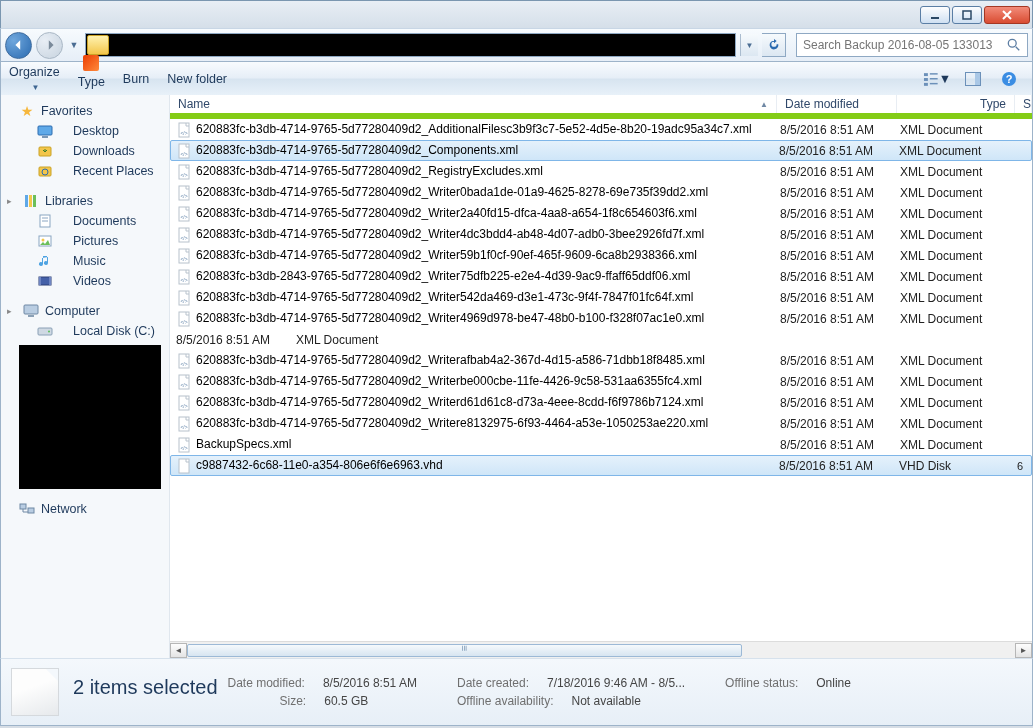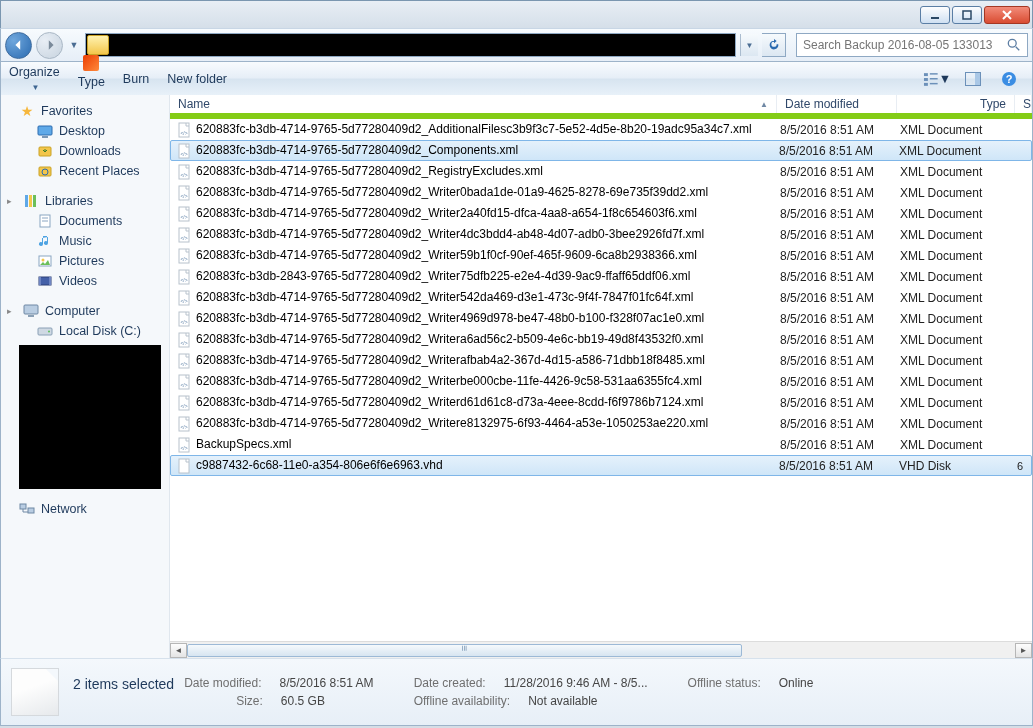--- a/index.html
+++ b/index.html
@@ -33,21 +33,21 @@
   .tb-item .drop { font-size:8px; color:#3e6591; margin-left:2px;}
   .tb-right { margin-left:auto; display:flex; align-items:center; gap:6px;}
   .tb-iconbtn { width:30px; height:22px; border:1px solid transparent; border-radius:2px; display:flex; align-items:center; justify-content:center;}
   .office-ico{ width:16px; height:16px; background:linear-gradient(135deg,#eb3c00,#ff8a3d); border-radius:2px;}
 
   
   .main { display:flex; height:563px; border-left:1px solid #9db3c9; border-right:1px solid #9db3c9; background:#fff;}
   .sidebar { width:169px; background:#f5f8fb; border-right:1px solid #e0e7ee; padding:6px 0; font-size:12.5px; overflow:hidden;}
   .sb-group { margin-bottom:10px;}
   .sb-head { display:flex; align-items:center; gap:6px; padding:2px 10px 2px 18px; color:#1e395b;}
-  .sb-item { display:flex; align-items:center; gap:6px; padding:2px 10px 2px 36px; color:#1e395b;}
+  .sb-item { display:flex; align-items:center; gap:20px; padding:2px 10px 2px 36px; color:#1e395b;}
   .sb-ico { width:16px; height:16px; display:inline-flex; align-items:center; justify-content:center;}
   .star{ color:#f6b73c; font-size:14px;}
   .blackbox { background:#000; height:144px; margin:4px 8px 10px 18px;}
   .arrow { color:#888; font-size:9px; margin-left:-12px; width:10px; display:inline-block;}
 
   
   .content { flex:1; display:flex; flex-direction:column; position:relative;}
   .cols { display:flex; height:24px; border-bottom:6px solid #84cc16; font-size:12px; color:#30486a;}
   .col { padding:4px 8px; border-right:1px solid #e8edf3; display:flex; align-items:center;}
   .col.name{ flex:1;}
@@ -69,21 +69,21 @@
   .hs-thumb{ position:absolute; left:0; width:67%; height:13px; top:1px; background:linear-gradient(#f5f9fc,#d7e5f1); border:1px solid #9cb9d6; border-radius:2px;}
   .hs-thumb::after{ content:"≡"; position:absolute; left:50%; top:-2px; transform:translateX(-50%) rotate(90deg); color:#7a97b5; font-size:10px;}
 
   
   .details { height:68px; background:linear-gradient(#f4f8fc,#e7eff7); border:1px solid #9db3c9; border-top:1px solid #d6e1ec; display:flex; align-items:center; padding:6px 10px; font-size:12px; color:#454545;}
   .det-ico { width:48px; height:48px; background:linear-gradient(160deg,#fdfdfd 40%,#e6e9ec); border:1px solid #d5d9dd; margin-right:14px; position:relative;}
   .det-ico::before{ content:""; position:absolute; right:0; top:0; border-style:solid; border-width:0 12px 12px 0; border-color:transparent #f4f8fc transparent transparent;}
   .det-cols{ display:flex; gap:40px;}
   .det-col{ display:flex; flex-direction:column; gap:4px;}
   .det-label{ color:#6f6f6f;}
-  .det-title{ font-size:14px; color:#1e395b;}
+  .det-title{ font-size:20px; color:#1e395b;}
   .pair{ display:flex; gap:18px;}
 </style>
 </head>
 <body>
 
 <div class="titlebar">
   <div class="winbtn">
       <svg width="10" height="10">
         <rect x="1" y="7" width="8" height="2" fill="#2b4865"></rect>
       </svg>
@@ -227,34 +227,34 @@
               <rect x="3" y="2" width="10" height="12" fill="#fff" stroke="#8aa5c2"></rect>
               <line x1="5" y1="5" x2="11" y2="5" stroke="#8aa5c2"></line>
               <line x1="5" y1="8" x2="11" y2="8" stroke="#8aa5c2"></line>
             </svg>
           </span>
           <span>Documents</span>
         </div>
       <div class="sb-item">
           <span class="sb-ico">
             <svg width="16" height="16">
-              <path d="M6 3v8a2 2 0 1 1-1-1.7V5l6-1v6a2 2 0 1 1-1-1.7V3z" fill="#4ea3e2"></path>
-            </svg>
-          </span>
-          <span>Music</span>
-        </div>
-      <div class="sb-item">
-          <span class="sb-ico">
-            <svg width="16" height="16">
               <rect x="2" y="3" width="12" height="10" fill="#fff" stroke="#8aa5c2"></rect>
               <circle cx="6" cy="7" r="1.5" fill="#f3c64b"></circle>
               <path d="M3 12l3-3 2 2 3-4 2 5z" fill="#6cbf5a"></path>
             </svg>
           </span>
           <span>Pictures</span>
+        </div>
+      <div class="sb-item">
+          <span class="sb-ico">
+            <svg width="16" height="16">
+              <path d="M6 3v8a2 2 0 1 1-1-1.7V5l6-1v6a2 2 0 1 1-1-1.7V3z" fill="#4ea3e2"></path>
+            </svg>
+          </span>
+          <span>Music</span>
         </div>
       <div class="sb-item">
           <span class="sb-ico">
             <svg width="16" height="16">
               <rect x="2" y="4" width="12" height="8" fill="#4460a8" stroke="#2c3f76"></rect>
               <rect x="2" y="4" width="2" height="8" fill="#6e85c2"></rect>
               <rect x="12" y="4" width="2" height="8" fill="#6e85c2"></rect>
             </svg>
           </span>
           <span>Videos</span>
@@ -457,30 +457,20 @@
                 <text x="8" y="13" text-anchor="middle" font-size="5" fill="#5b7fa6">&lt;/&gt;</text>
               </svg>
             </span>
             <span>620883fc-b3db-4714-9765-5d77280409d2_Writer4969d978-be47-48b0-b100-f328f07ac1e0.xml</span>
           </div>
           <div class="c-date">8/5/2016 8:51 AM</div>
           <div class="c-type">XML Document</div>
           <div class="c-size"></div>
         </div>
         <div class="row">
-          <div class="c-name">
-            <span class="fico">
-              <svg width="16" height="16">
-                <rect x="3" y="1" width="10" height="14" fill="#fff" stroke="#b8c2cc"></rect>
-                <path d="M10 1v3h3" fill="none" stroke="#b8c2cc"></path>
-                <text x="8" y="13" text-anchor="middle" font-size="5" fill="#5b7fa6">&lt;/&gt;</text>
-              </svg>
-            </span>
-            <span>620883fc-b3db-4714-9765-5d77280409d2_Writera6ad56c2-b509-4e6c-bb19-49d8f43532f0.xml</span>
-          </div>
           <div class="c-date">8/5/2016 8:51 AM</div>
           <div class="c-type">XML Document</div>
           <div class="c-size"></div>
         </div>
         <div class="row">
           <div class="c-name">
             <span class="fico">
               <svg width="16" height="16">
                 <rect x="3" y="1" width="10" height="14" fill="#fff" stroke="#b8c2cc"></rect>
                 <path d="M10 1v3h3" fill="none" stroke="#b8c2cc"></path>
@@ -591,21 +581,21 @@
           <span>8/5/2016 8:51 AM</span>
         </div>
       <div class="pair">
           <span class="det-label" style="margin-left:52px">Size:</span>
           <span>60.5 GB</span>
         </div>
     </div>
     <div class="det-col">
       <div class="pair">
           <span class="det-label">Date created:</span>
-          <span>11/28/2016 9:46 AM - 8/5...</span>
+          <span>7/18/2016 9:46 AM - 8/5...</span>
         </div>
       <div class="pair">
           <span class="det-label">Offline availability:</span>
           <span>Not available</span>
         </div>
     </div>
     <div class="det-col">
       <div class="pair">
           <span class="det-label">Offline status:</span>
           <span>Online</span>

